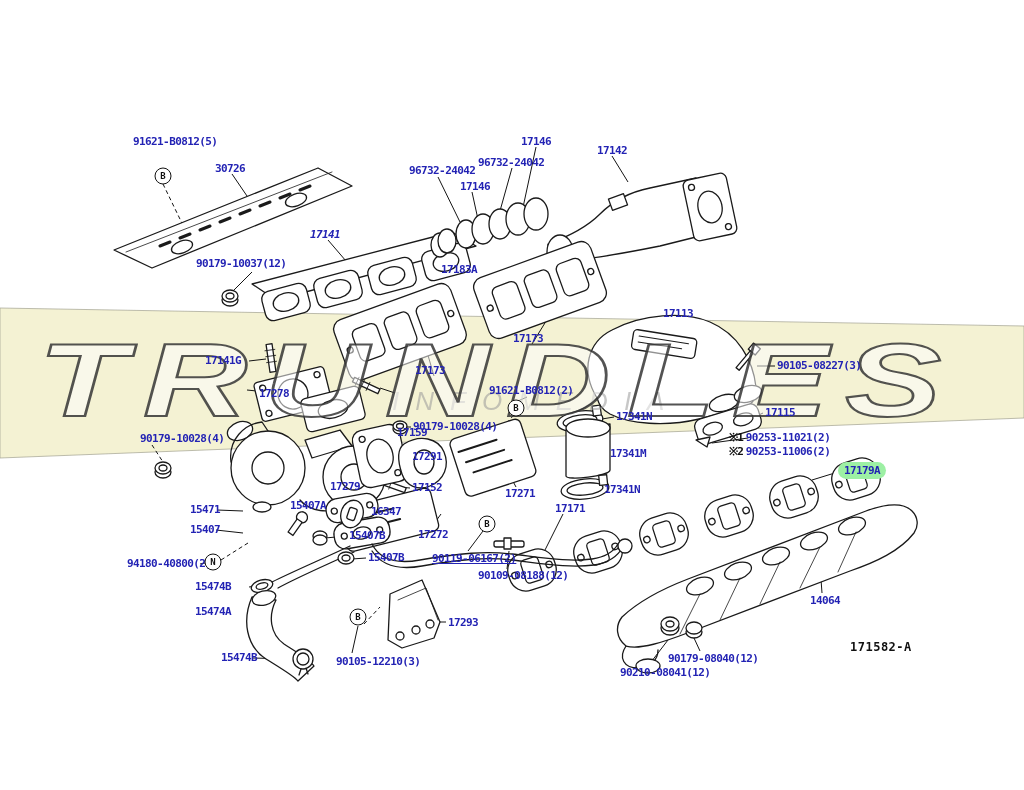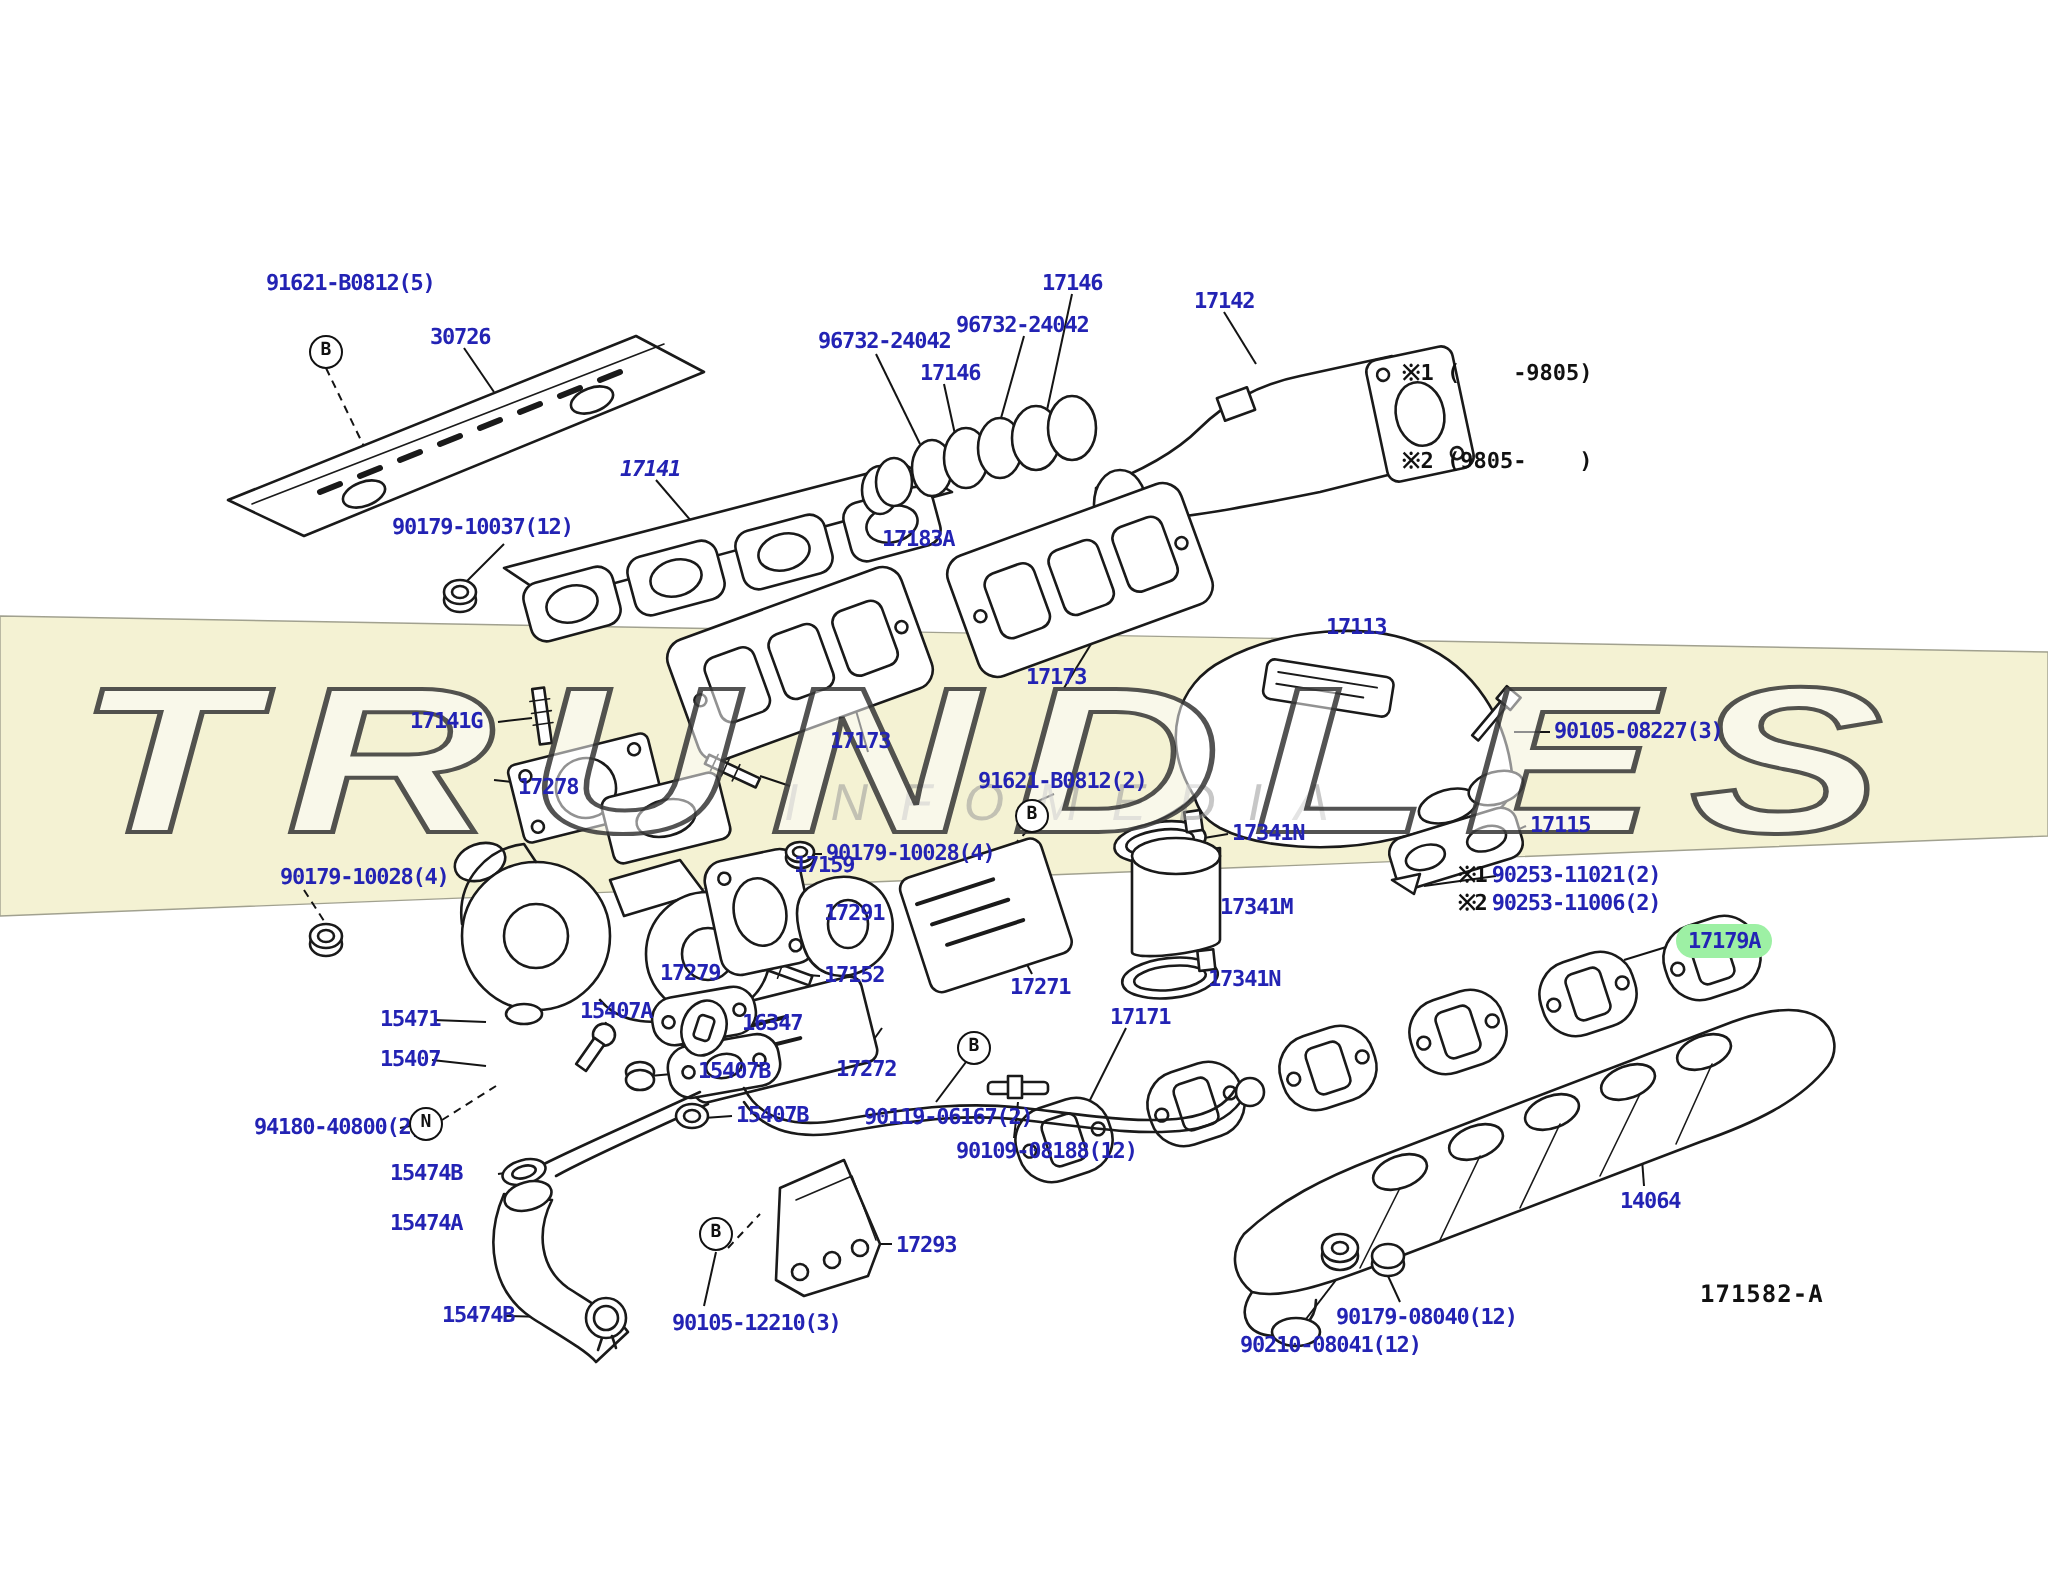--- a/index.html
+++ b/index.html
@@ -406,31 +406,27 @@
       <div class="plabel" style="left: 190px; top: 524px; text-align: right;"><span>15407</span></div>
       <div class="plabel" style="left: 349px; top: 530px;"><span>15407B</span></div>
       <div class="plabel" style="left: 368px; top: 552px;"><span>15407B</span></div>
       <div class="plabel" style="left: 127px; top: 558px;"><span>94180-40800(2)</span></div>
       <div class="plabel" style="left: 195px; top: 581px;"><span>15474B</span></div>
       <div class="plabel" style="left: 195px; top: 606px;"><span>15474A</span></div>
       <div class="plabel" style="left: 221px; top: 652px;"><span>15474B</span></div>
       <div class="plabel" style="left: 336px; top: 656px;"><span>90105-12210(3)</span></div>
       <div class="plabel" style="left: 448px; top: 617px;"><span>17293</span></div>
       <div class="plabel" style="left: 418px; top: 529px;"><span>17272</span></div>
-      <div class="plabel" style="left: 432px; top: 553px;"><span>90119-06167(2)</span></div>
+      <div class="plabel" style="left: 432px; top: 553px; text-decoration: underline;"><span>90119-06167(2)</span></div>
       <div class="plabel" style="left: 478px; top: 570px;"><span>90109-08188(12)</span></div>
       <div class="plabel" style="left: 555px; top: 503px;"><span>17171</span></div>
       <div class="plabel" style="left: 810px; top: 595px;"><span>14064</span></div>
       <div class="plabel" style="left: 668px; top: 653px;"><span>90179-08040(12)</span></div>
       <div class="plabel" style="left: 620px; top: 667px;"><span>90210-08041(12)</span></div>
       <div class="cletter" style="left: 163px; top: 176px;">B</div>
       <div class="cletter" style="left: 516px; top: 408px;">B</div>
       <div class="cletter" style="left: 487px; top: 524px;">B</div>
       <div class="cletter" style="left: 213px; top: 562px;">N</div>
       <div class="cletter" style="left: 358px; top: 617px;">B</div>
     </div>
 
-  <div class="note" style="left:701px;top:150px;">
-    <div>※1 (    -9805)</div>
-    <div>※2 (9805-    )</div>
-  </div>
   <div class="dcode" style="left:850px;top:640px;">171582-A</div>
 </div>
 
 </body></html>

